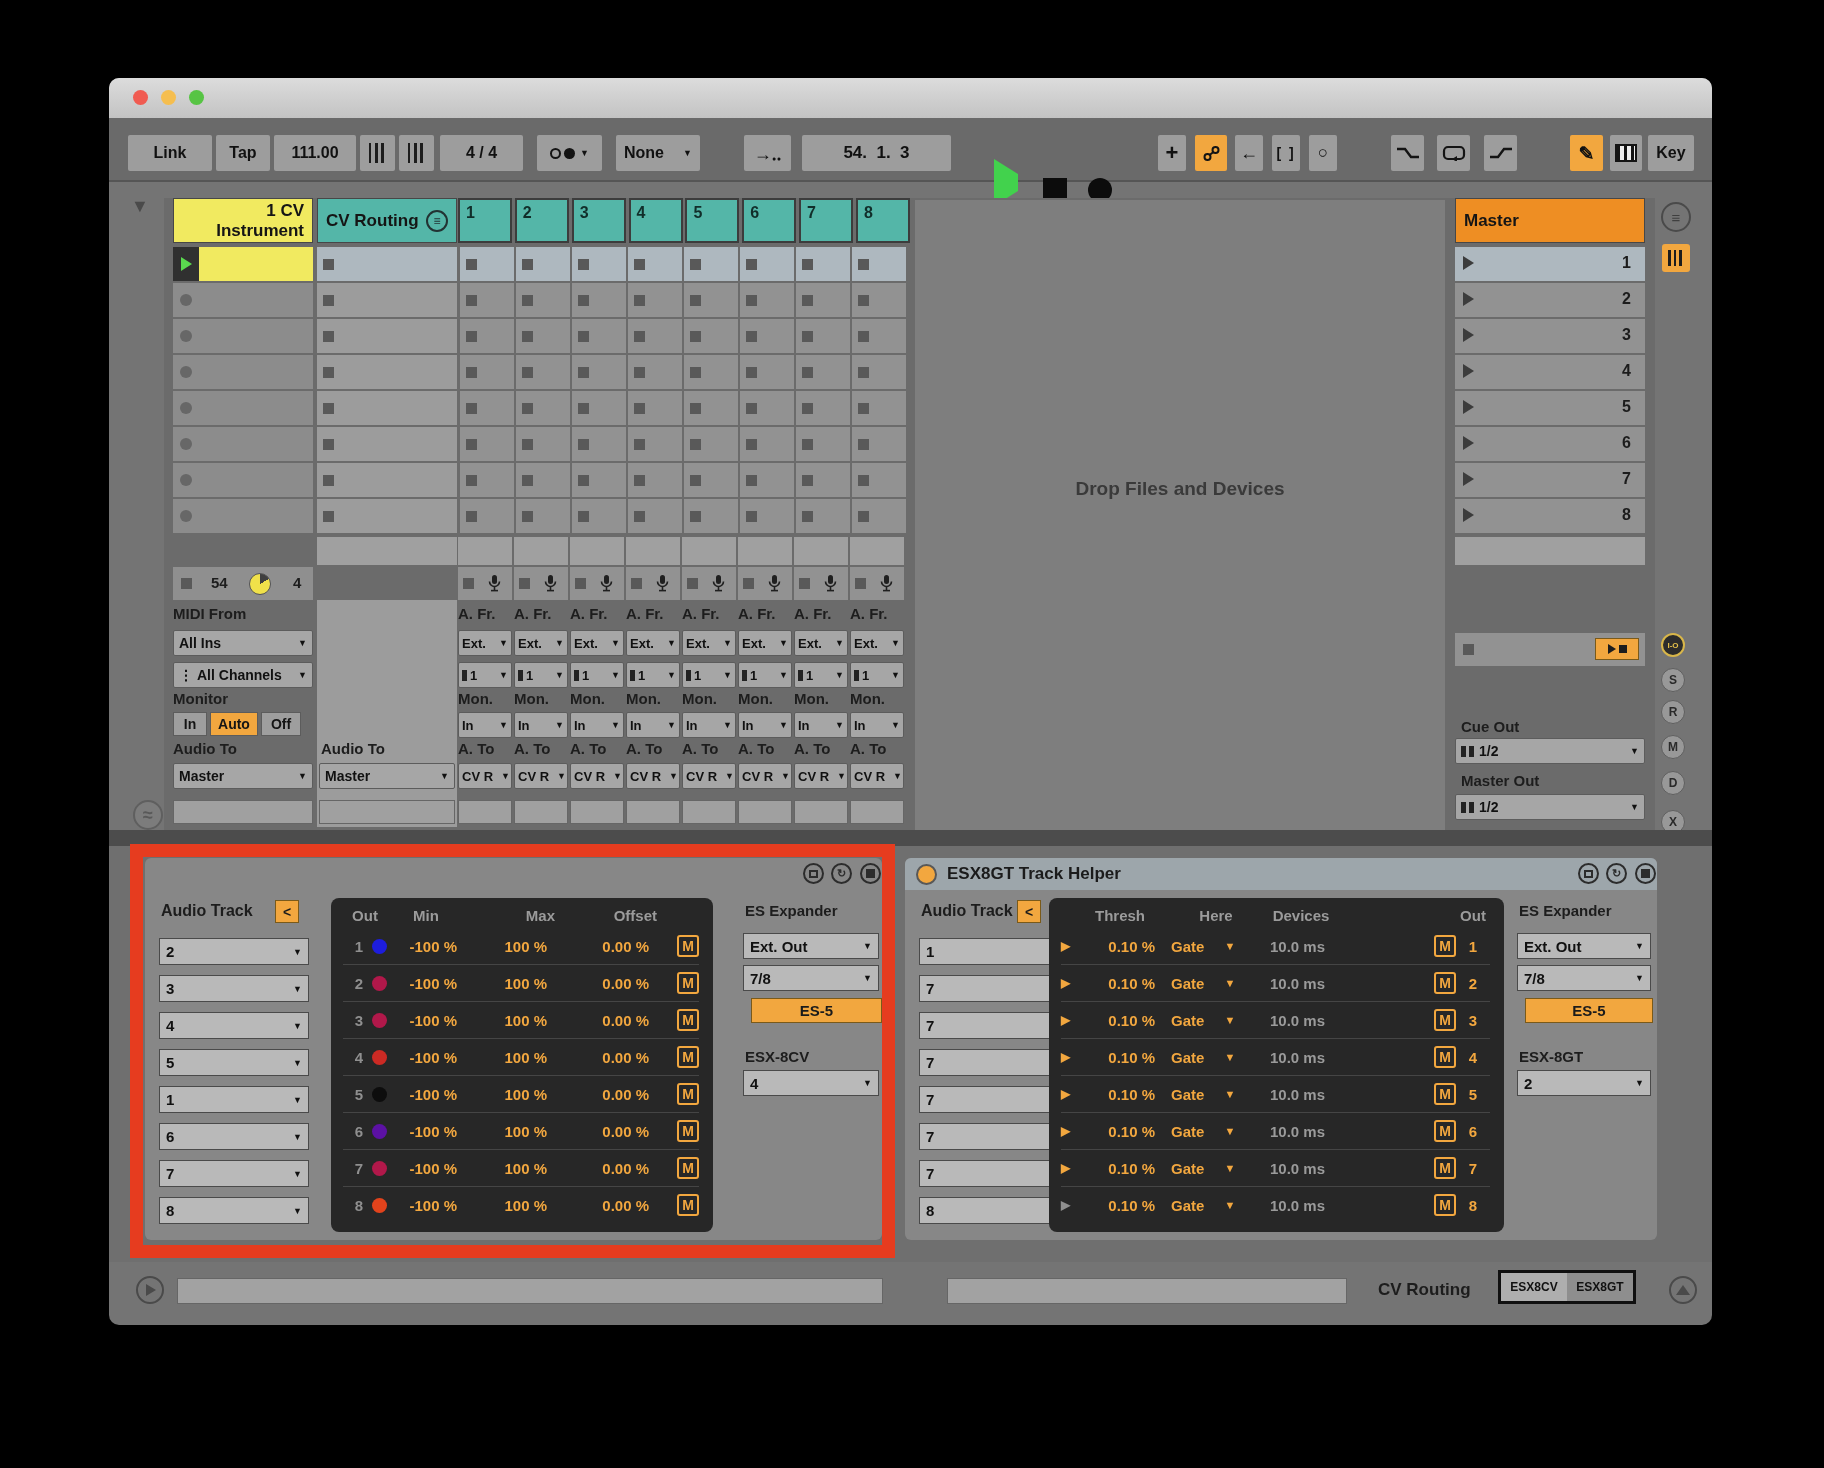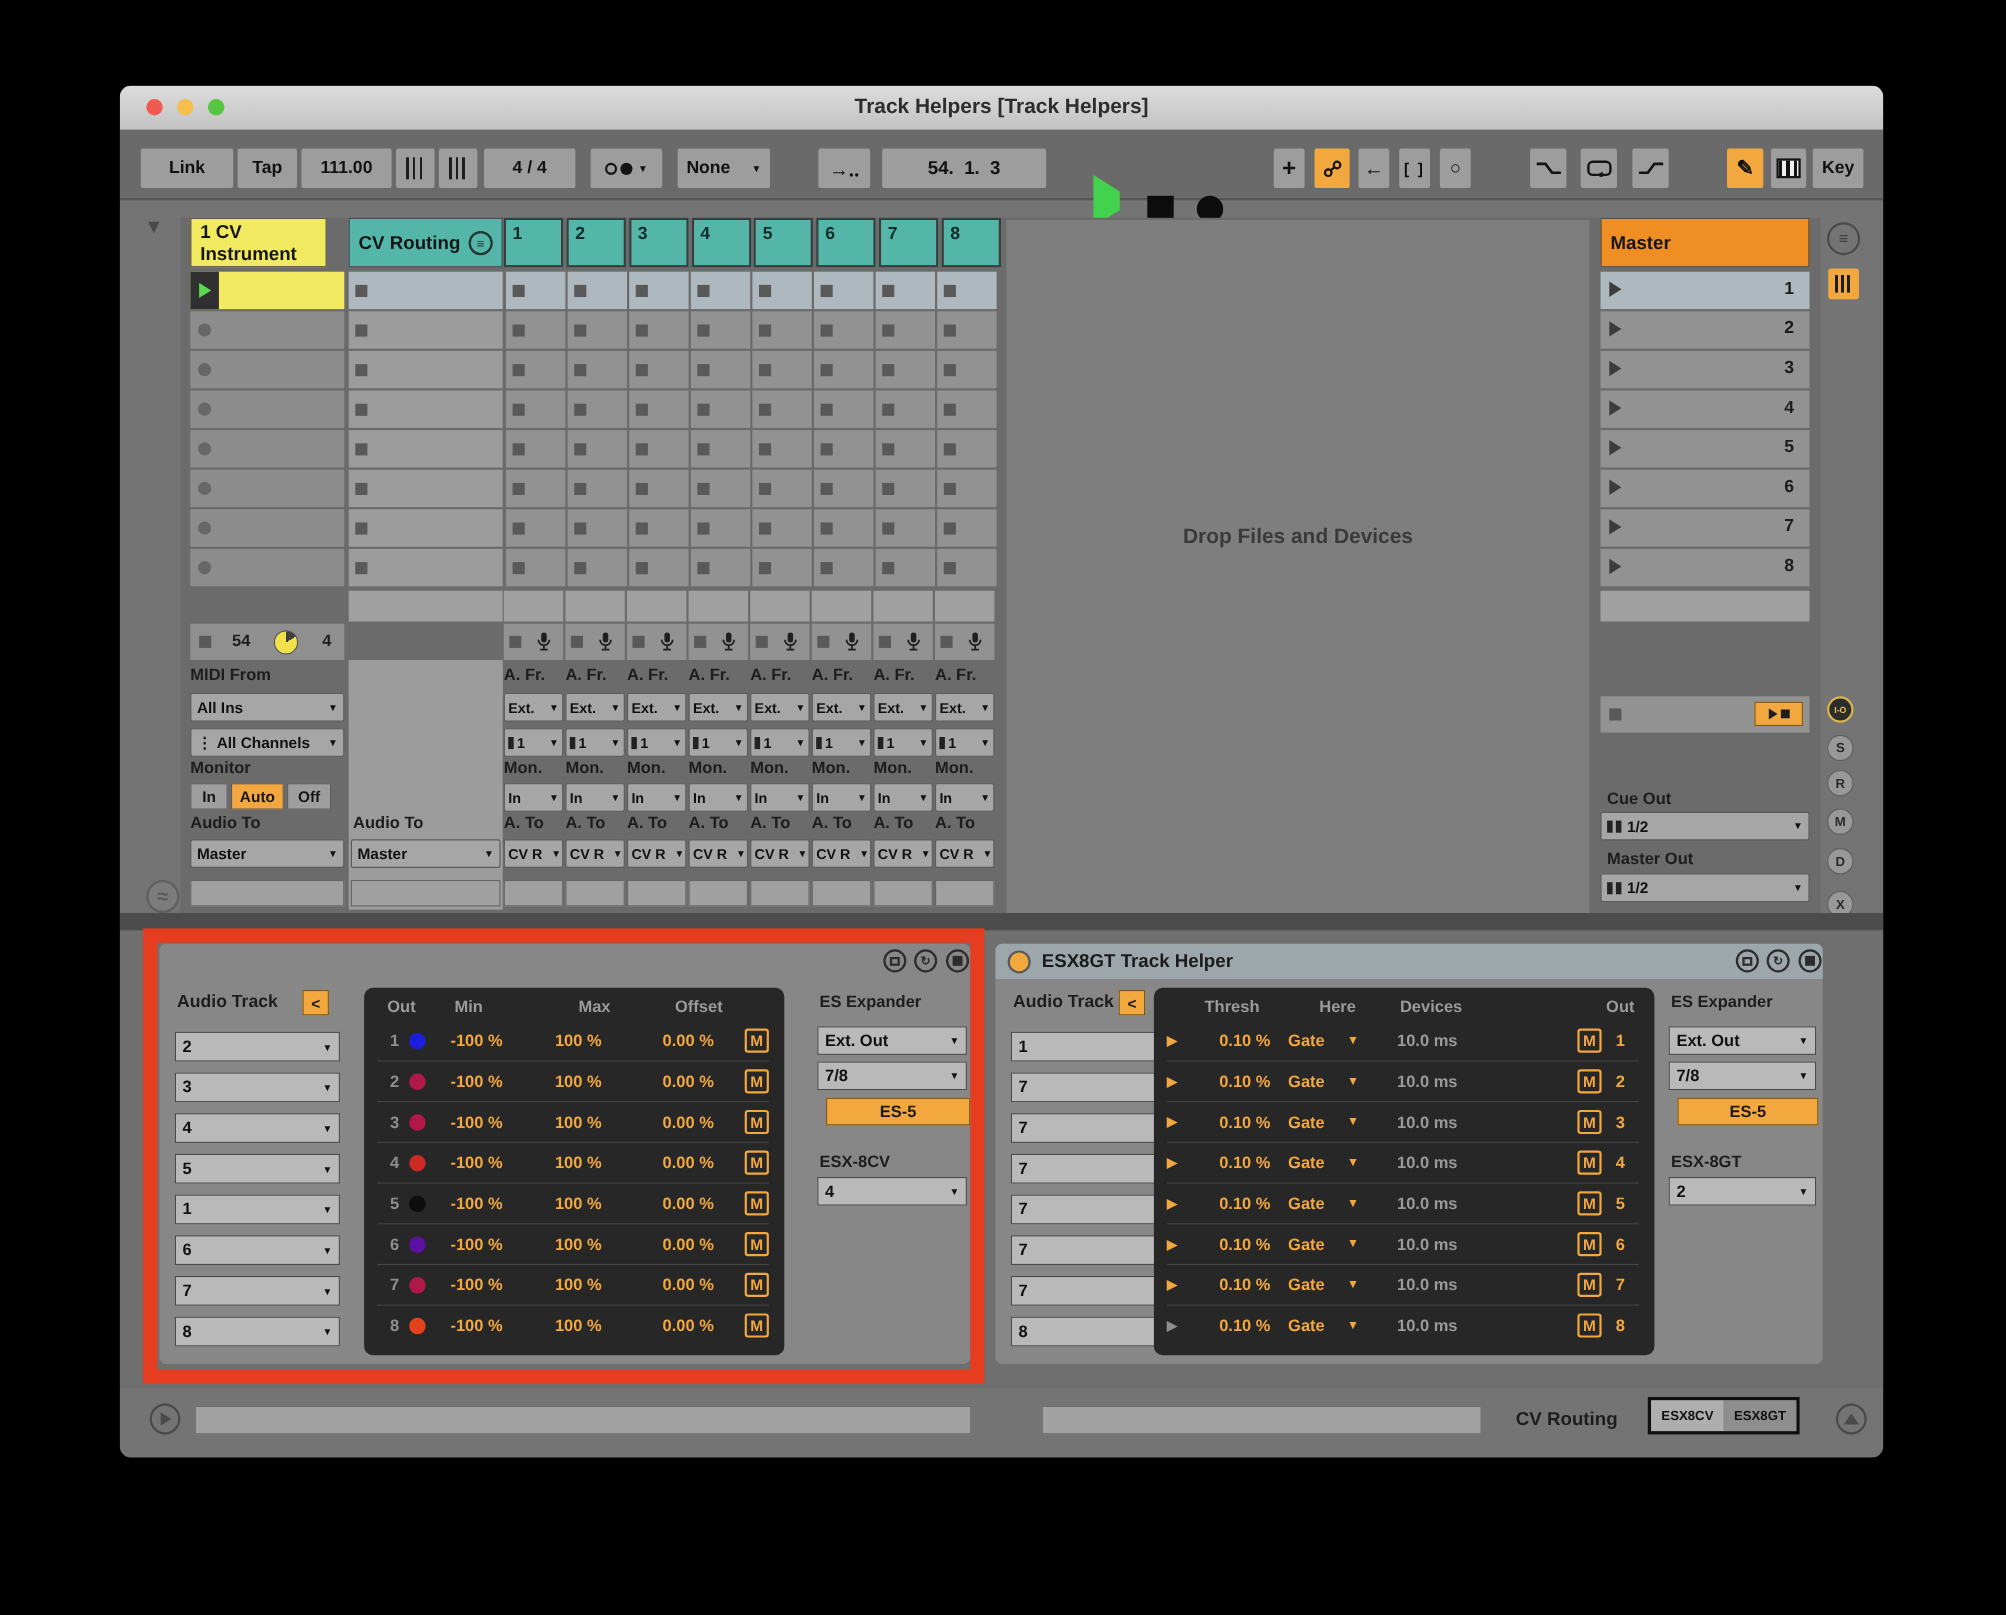--- a/index.html
+++ b/index.html
@@ -88,21 +88,20 @@
 </head>
 <body>
 
 <div class="screen">
 <div class="window">
 
   <div class="titlebar">
     <span class="tl" style="left:24px;background:#f05b51;"></span>
     <span class="tl" style="left:52px;background:#f5be4f;"></span>
     <span class="tl" style="left:80px;background:#57c444;"></span>
-    <div class="win-title">Track Helpers  [Track Helpers]</div>
   </div>
 
   <div class="toolbar">
     <div class="tbtn" style="left:19px;width:84px;">Link</div>
     <div class="tbtn" style="left:107px;width:54px;">Tap</div>
     <div class="tbtn" style="left:165px;width:82px;">111.00</div>
     <div class="tbtn" style="left:251px;width:35px;">
           <span class="nudge"></span>
         </div>
     <div class="tbtn" style="left:290px;width:35px;">
@@ -173,21 +172,21 @@
       <span style="width:22px;height:18px;border:2px solid #141414;box-sizing:border-box;background:repeating-linear-gradient(90deg,#141414 0 3px,#efefef 3px 7px);"></span>
     </div>
     <div class="tbtn" style="left:1539px;width:46px;">Key</div>
   </div>
 
   <div class="backdrop"></div>
 
   <div class="abs" style="left:22px;top:118px;font-size:18px;color:#4a4a4a;">▼</div>
   <div class="abs rail-circle" style="left:24px;top:722px;width:30px;height:30px;font-size:18px;font-weight:700;background:#7c7c7c;border-color:#5f5f5f;color:#595959;">≈</div>
 
-  <div class="thead" style="left:64px;width:124px;background:#f1ea60;">
+  <div class="thead" style="left:64px;width:140px;background:#f1ea60;text-align:right;">
     <span>1 CV Instrument</span>
   </div>
   <div class="thead" style="left:208px;width:140px;background:#54b6a8;justify-content:space-between;">
     <span>CV Routing</span>
     <span style="width:22px;height:22px;border:2px solid #233;border-radius:50%;box-sizing:border-box;display:flex;align-items:center;justify-content:center;font-size:12px;color:#233;">≡</span>
   </div>
   <div class="abs" style="left:349px;top:120px;width:452px;display:flex;justify-content:space-between;">
 
   <div class="ahead">
           <span>1</span>

